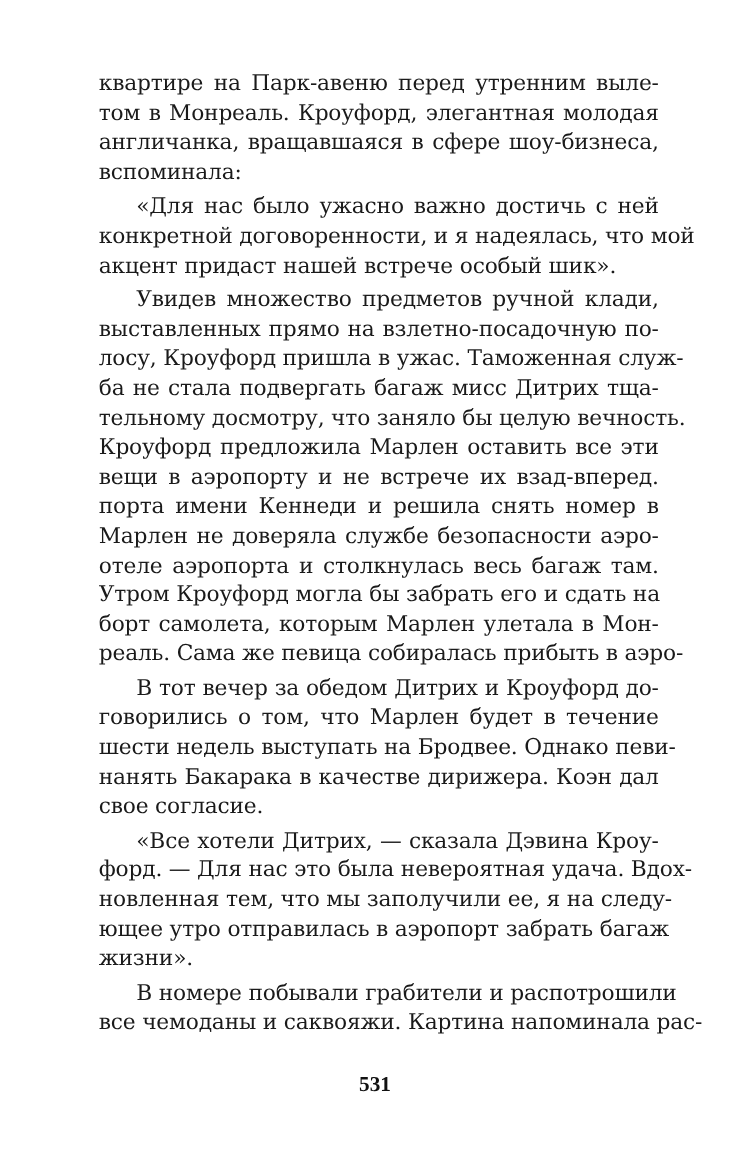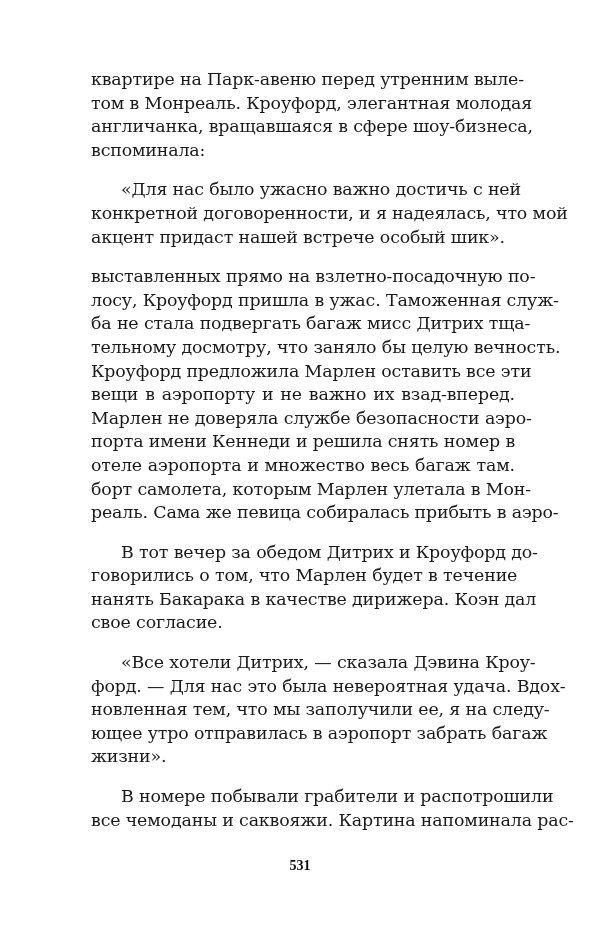--- a/index.html
+++ b/index.html
@@ -17,21 +17,21 @@
     .page {
       position: absolute;
       left: 75px;
       top: 52px;
       width: 456px;
     }
     .para {
       font-family: "DejaVu Serif", serif;
       font-size: 17.4px;
       line-height: 23.6px;
-      margin: 16px;
+      margin: 4px;
       text-align: justify;
       hyphens: manual;
       letter-spacing: -0.15px;
       word-spacing: 0px;
     }
     .line {
       display: block;
       text-align: justify;
       text-align-last: justify;
       height: 23.6px;
@@ -45,55 +45,58 @@
       padding-left: 30px;
     }
     .page-number {
       position: absolute;
       top: 858px;
       left: 0;
       width: 600px;
       text-align: center;
       font-family: "Liberation Serif", serif;
       font-weight: bold;
-      font-size: 14px;
+      font-size: 17px;
       color: #111;
     }
   </style>
 </head>
 <body>
 
 <div class="page" id="page-body">
     <p class="para">
       <span class="line">квартире на Парк-авеню перед утренним выле-</span>
       <span class="line">том в Монреаль. Кроуфорд, элегантная молодая</span>
       <span class="line">англичанка, вращавшаяся в сфере шоу-бизнеса,</span>
       <span class="line last">вспоминала:</span>
     </p>
     <p class="para">
       <span class="line indent">«Для нас было ужасно важно достичь с ней</span>
       <span class="line">конкретной договоренности, и я надеялась, что мой</span>
       <span class="line last">акцент придаст нашей встрече особый шик».</span>
     </p>
     <p class="para">
+      <span class="line indent">Увидев множество предметов ручной клади,</span>
       <span class="line">выставленных прямо на взлетно-посадочную по-</span>
       <span class="line">лосу, Кроуфорд пришла в ужас. Таможенная служ-</span>
       <span class="line">ба не стала подвергать багаж мисс Дитрих тща-</span>
       <span class="line">тельному досмотру, что заняло бы целую вечность.</span>
       <span class="line">Кроуфорд предложила Марлен оставить все эти</span>
-      <span class="line">вещи в аэропорту и не важно их взад-вперед.</span>
+      <span class="line">вещи в аэропорту и не встрече их взад-вперед.</span>
+      <span class="line">порта имени Кеннеди и решила снять номер в</span>
       <span class="line">Марлен не доверяла службе безопасности аэро-</span>
-      <span class="line">порта имени Кеннеди и решила снять номер в</span>
-      <span class="line">отеле аэропорта и множество весь багаж там.</span>
+      <span class="line">отеле аэропорта и столкнулась весь багаж там.</span>
+      <span class="line">Утром Кроуфорд могла бы забрать его и сдать на</span>
       <span class="line">борт самолета, которым Марлен улетала в Мон-</span>
       <span class="line">реаль. Сама же певица собиралась прибыть в аэро-</span>
     </p>
     <p class="para">
       <span class="line indent">В тот вечер за обедом Дитрих и Кроуфорд до-</span>
       <span class="line">говорились о том, что Марлен будет в течение</span>
+      <span class="line">шести недель выступать на Бродвее. Однако певи-</span>
       <span class="line">нанять Бакарака в качестве дирижера. Коэн дал</span>
       <span class="line last">свое согласие.</span>
     </p>
     <p class="para">
       <span class="line indent">«Все хотели Дитрих, — сказала Дэвина Кроу-</span>
       <span class="line">форд. — Для нас это была невероятная удача. Вдох-</span>
       <span class="line">новленная тем, что мы заполучили ее, я на следу-</span>
       <span class="line">ющее утро отправилась в аэропорт забрать багаж</span>
       <span class="line last">жизни».</span>
     </p>

